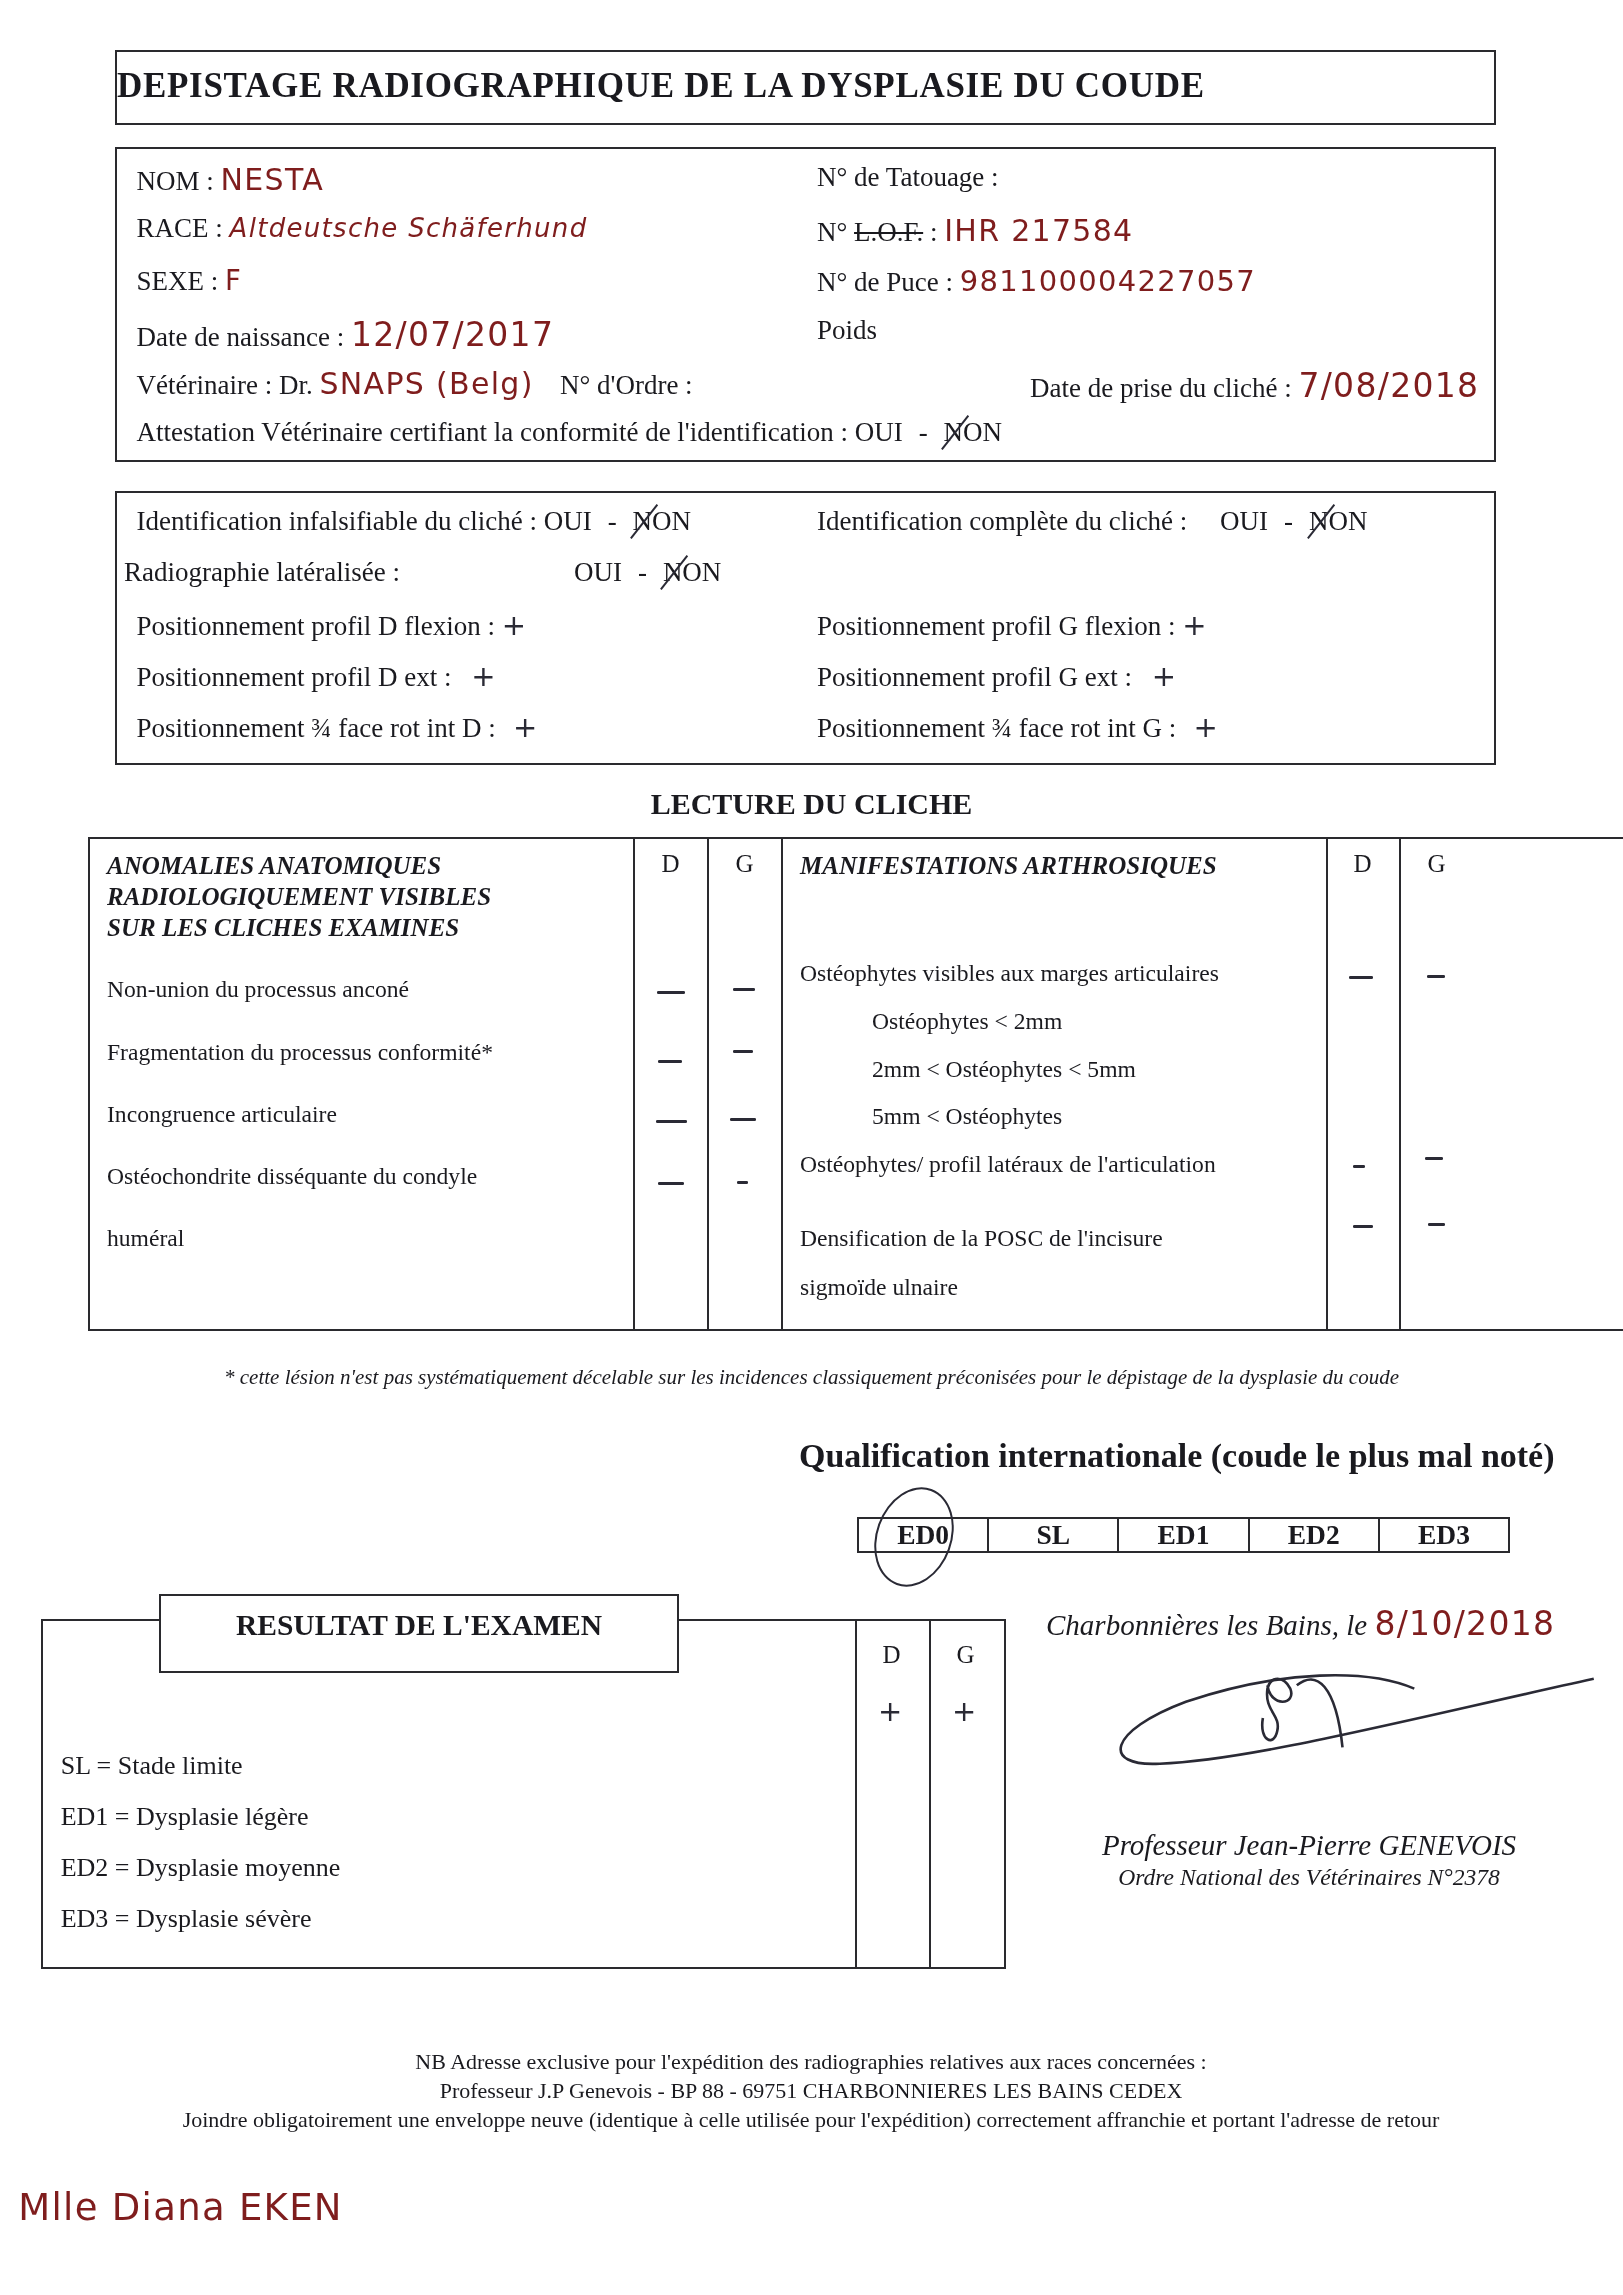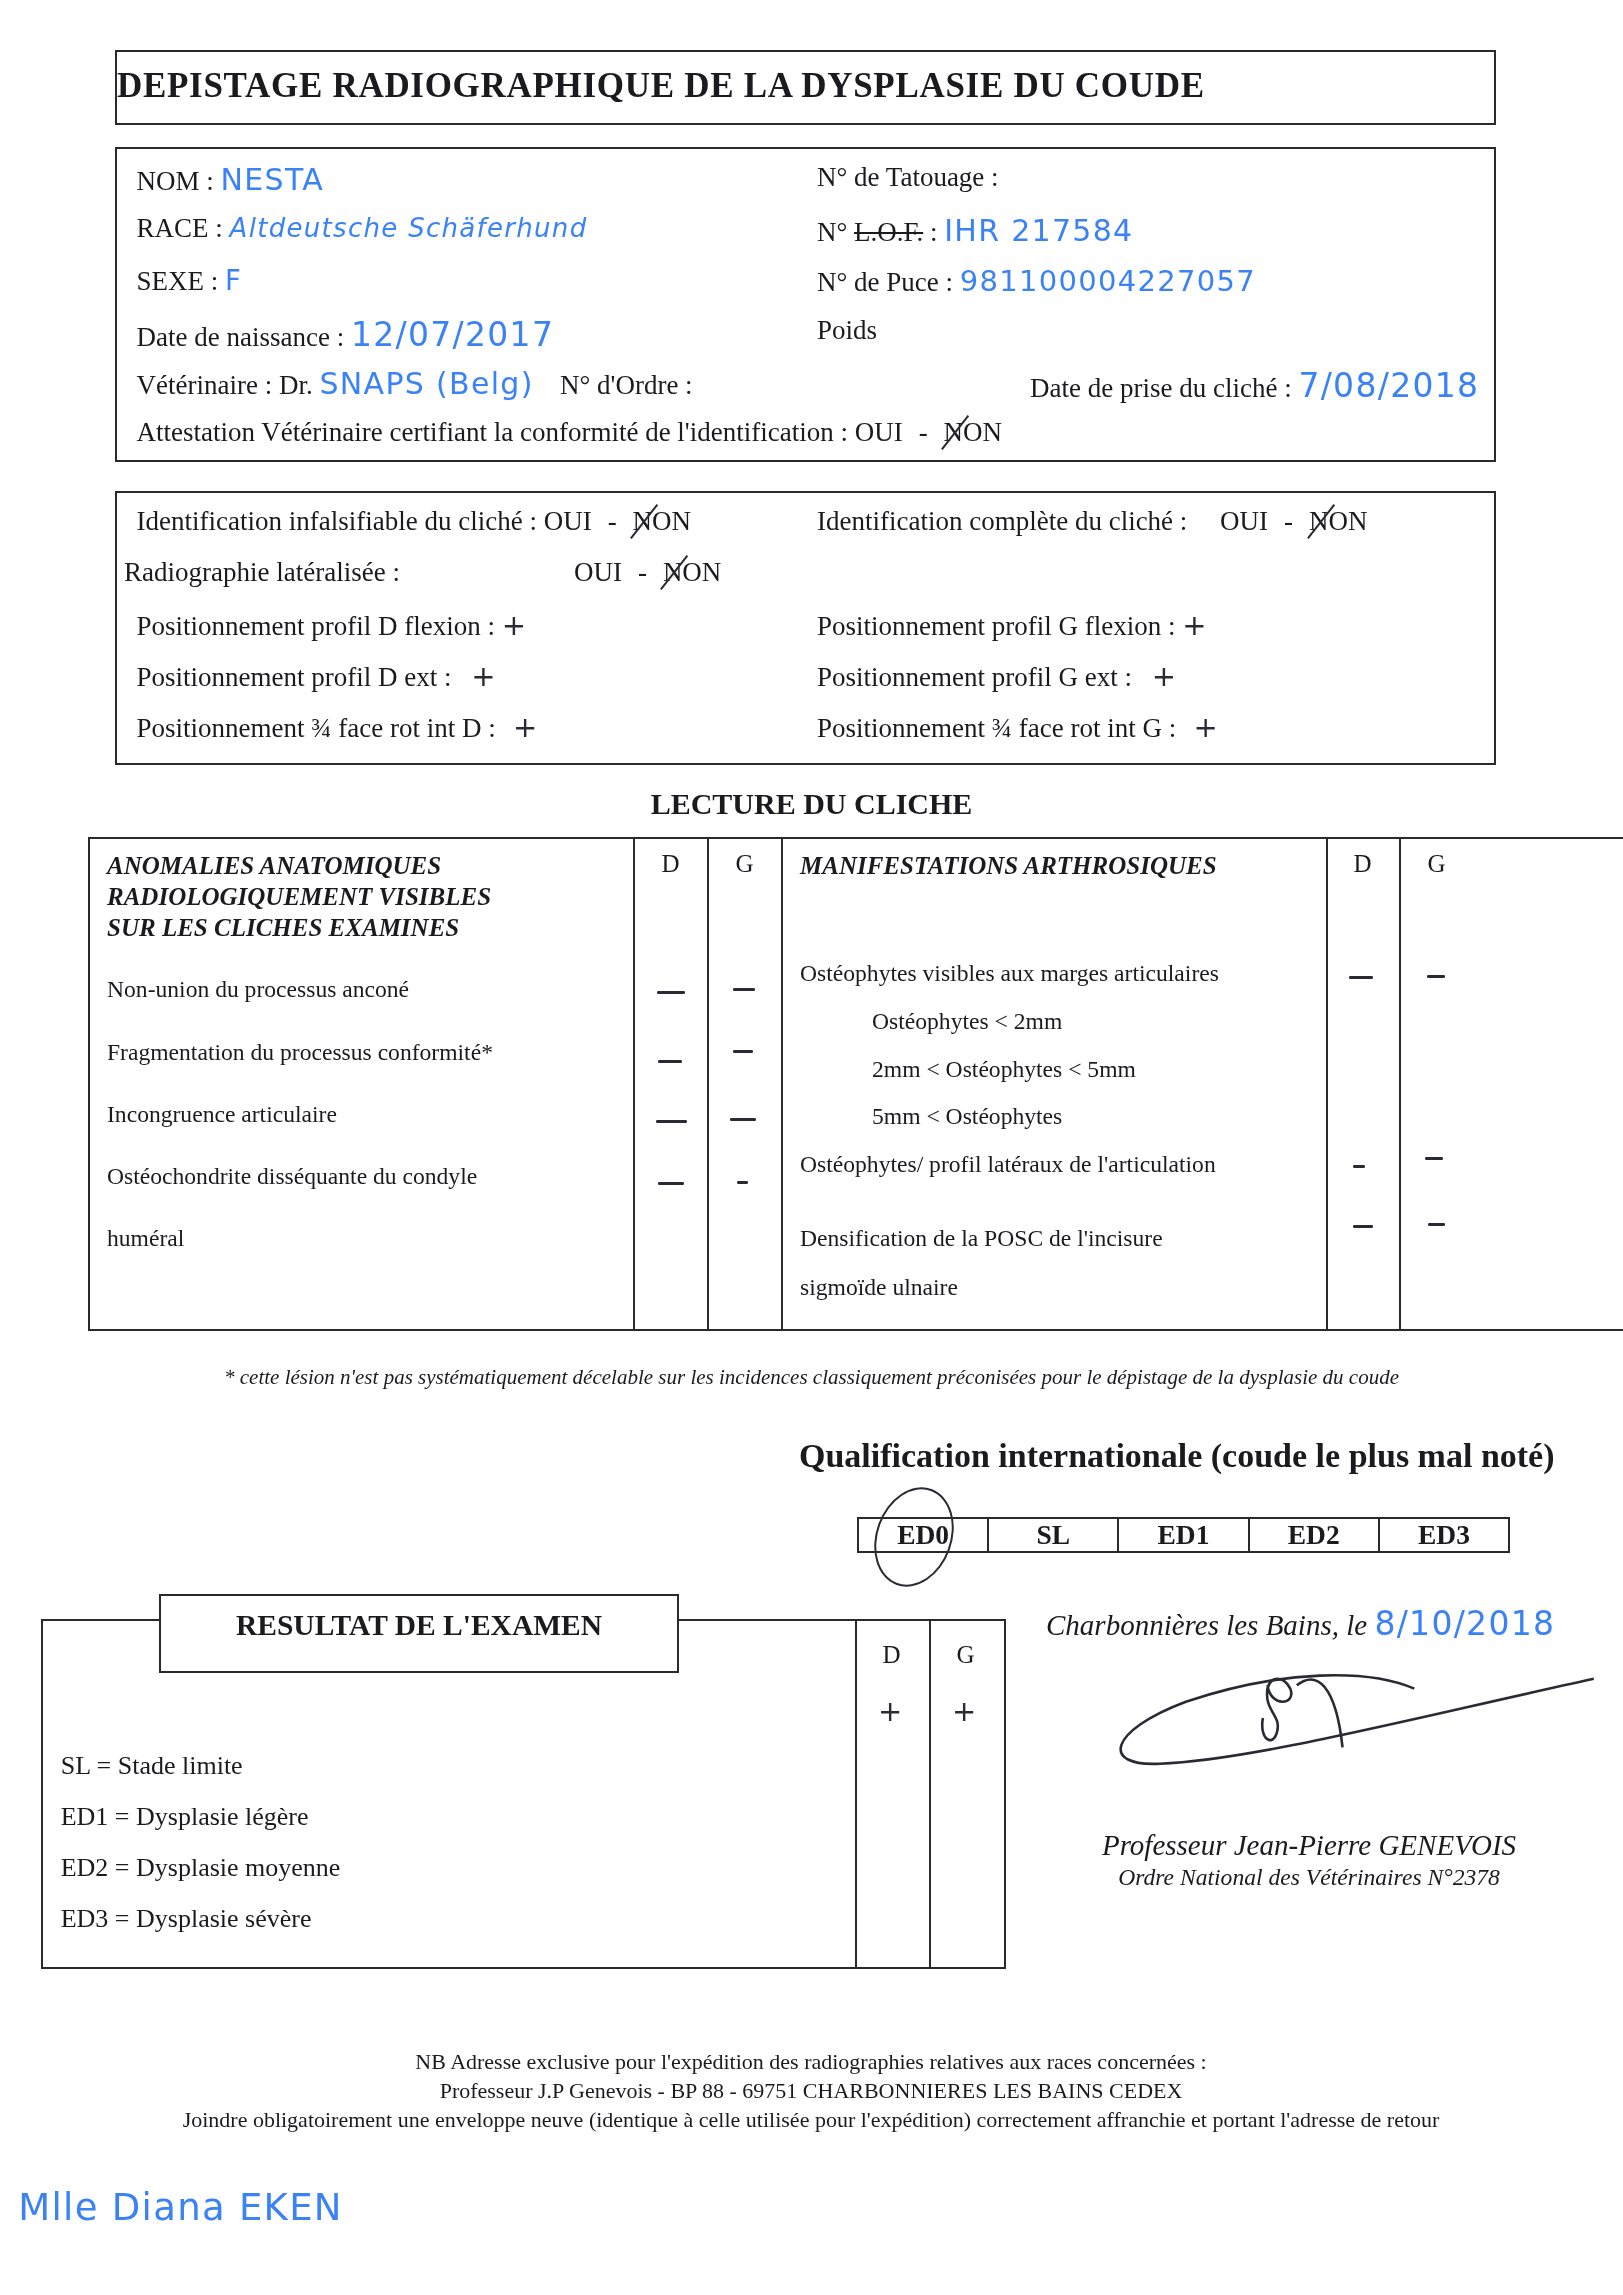--- a/index.html
+++ b/index.html
@@ -1,20 +1,20 @@
 <!DOCTYPE html>
 <html style="font-size:10.5px"><head>
 <meta charset="utf-8">
 <style>
   html, body { margin:0; padding:0; background:#ffffff; }
   body { width:1623px; height:2295px; position:relative; overflow:hidden;
          font-family:"Liberation Serif", "DejaVu Serif", serif; color:#1a1a1f; }
   .abs { position:absolute; }
   .box { position:absolute; border:2px solid #2a2a2e; box-sizing:border-box; }
-  .hw { font-family:"DejaVu Sans", sans-serif; color:#3b82f6; font-weight:normal; letter-spacing:1.3px; }
+  .hw { font-family:"DejaVu Sans", sans-serif; color:#7f1d1d; font-weight:normal; letter-spacing:1.3px; }
   .struck { position:relative; display:inline-block; }
   .struck::after { content:""; position:absolute; left:18%; top:-18%; width:2px; height:140%;
                    background:#2a2a35; transform:rotate(38deg); transform-origin:center; }
   .dash { position:absolute; width:27.5px; height:2.6px; background:#2a2a35; border-radius:1.3px; }
   .tick { font-family:"DejaVu Sans", sans-serif; font-size:29px; color:#2a2a35; }
 
   
   #title-box { left:115px; top:50px; width:1381px; height:75px; border-width:2.6px; }
   #title-box .t { position:absolute; left:0; right:0; top:14.4px; 
                   font-size:35px; font-weight:bold; letter-spacing:0.7px; }

